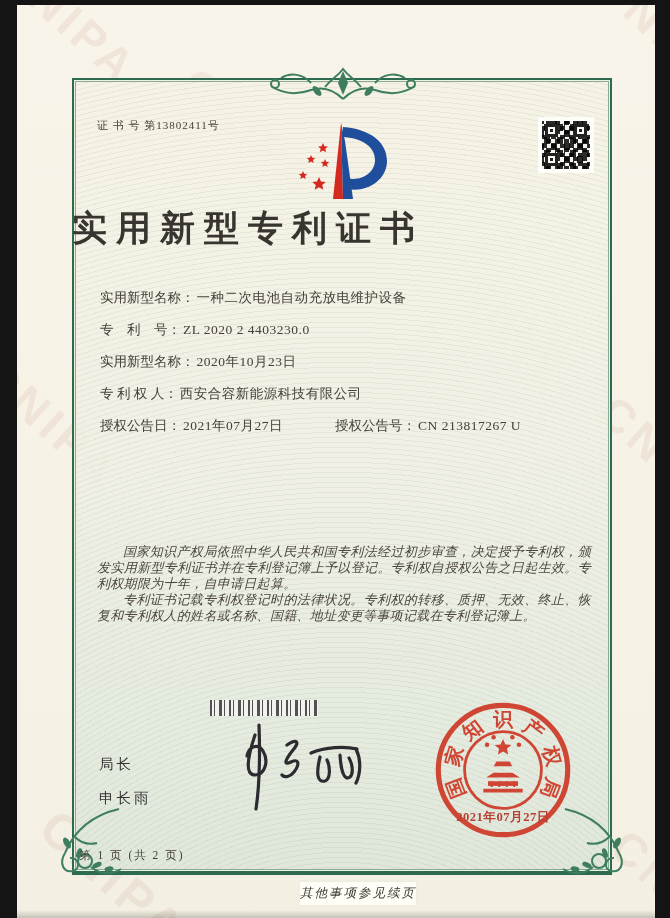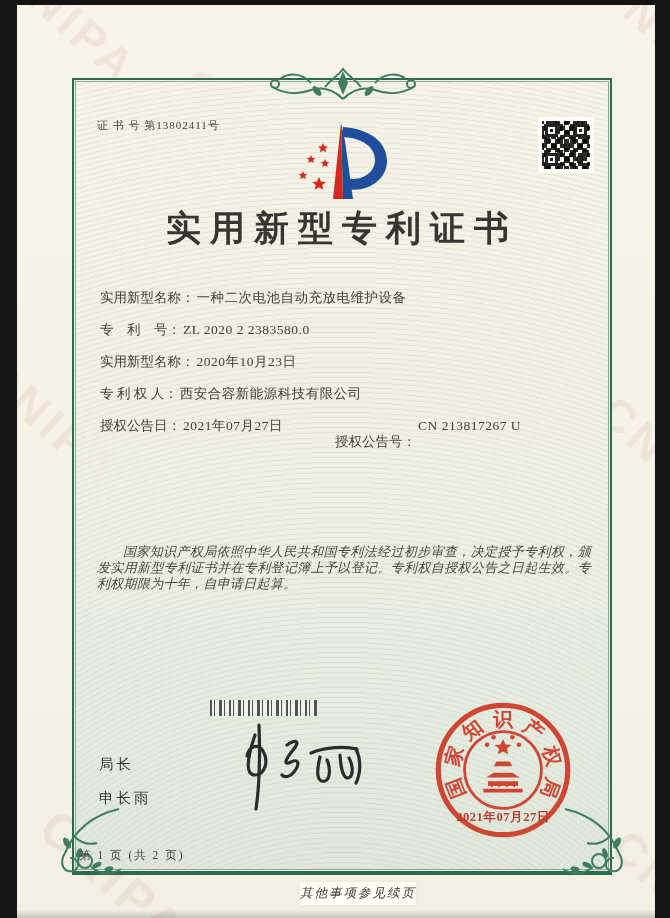--- a/index.html
+++ b/index.html
@@ -41,28 +41,28 @@
     background:
       repeating-conic-gradient(#2b2b2b 0% 25%, #f9f9f6 0% 50%) 0 0/ 9px 9px,
       repeating-conic-gradient(#f9f9f6 0% 25%, #2b2b2b 0% 50%) 2px 3px/ 13px 13px;
     background-blend-mode:multiply; position:relative;
   }
   .finder { position:absolute; width:13px; height:13px; border:3px solid #222; background:#f9f9f6; }
   .finder::after { content:""; position:absolute; left:2px; top:2px; width:3px; height:3px; background:#222; }
   .f-tl{left:3px;top:3px;} .f-tr{right:3px;top:3px;} .f-bl{left:3px;bottom:3px;}
   .logo { position:absolute; left:266px; top:106px; width:126px; height:96px; }
   .title {
-    position:absolute; left:55px; top:200px; width:540px; text-align:center;
+    position:absolute; left:55px; top:200px; width:540px; 
     font-size:35px; font-weight:700; color:#38342f; letter-spacing:9px;
   }
   .fields { position:absolute; left:83px; top:283px; width:470px; font-size:13.5px; color:#45413a; }
   .frow { display:flex; margin-bottom:13px; line-height:19px; }
   .flabel { white-space:pre; flex:0 0 auto; }
   .fvalue { margin-left:2px; max-width:378px; letter-spacing:0.5px; }
-  .grant-pair { margin-left:52px;margin-top:16px; }
+  .grant-pair { margin-left:52px; }
   .paras {
     position:absolute; left:80px; top:539px; width:494px;
     font-size:13px; line-height:16px; color:#4c463d; font-style:italic;
     letter-spacing:0.3px;
   }
   .paras p { text-indent:2em; text-align:justify; }
   .barcode {
     position:absolute; left:193px; top:695px; width:108px; height:16px; opacity:.8;
     background:
       repeating-linear-gradient(90deg,#2e2e2e 0 2px,#f5f5f2 2px 4px,#2e2e2e 4px 5px,#f5f5f2 5px 9px,#2e2e2e 9px 12px,#f5f5f2 12px 14px,#2e2e2e 14px 15px,#f5f5f2 15px 19px);
@@ -173,40 +173,41 @@
 
     <div class="title">实用新型专利证书</div>
 
     <div class="fields">
       <div class="frow">
         <span class="flabel">实用新型名称：</span>
         <span class="fvalue">一种二次电池自动充放电维护设备</span>
       </div>
       <div class="frow">
         <span class="flabel">专　利　号：</span>
-        <span class="fvalue">ZL 2020 2 2383580.0</span>
+        <span class="fvalue">ZL 2020 2 4403230.0</span>
       </div>
       <div class="frow">
         <span class="flabel">实用新型名称：</span>
         <span class="fvalue">2020年10月23日</span>
       </div>
       <div class="frow">
         <span class="flabel">专 利 权 人：</span>
         <span class="fvalue">西安合容新能源科技有限公司</span>
       </div>
       <div class="frow">
         <span class="flabel">授权公告日：</span>
         <span class="fvalue">2021年07月27日</span>
         <span class="flabel grant-pair">授权公告号：</span>
         <span class="fvalue">CN 213817267 U</span>
       </div>
     </div>
 
     <div class="paras">
       <p>国家知识产权局依照中华人民共和国专利法经过初步审查，决定授予专利权，颁发实用新型专利证书并在专利登记簿上予以登记。专利权自授权公告之日起生效。专利权期限为十年，自申请日起算。</p>
+      <p>专利证书记载专利权登记时的法律状况。专利权的转移、质押、无效、终止、恢复和专利权人的姓名或名称、国籍、地址变更等事项记载在专利登记簿上。</p>
     </div>
 
     <div class="barcode"></div>
 
     <div class="director">
       <div>局长</div>
       <div>申长雨</div>
     </div>
 
     <svg class="signature" width="150" height="105" viewBox="0 0 150 105">

